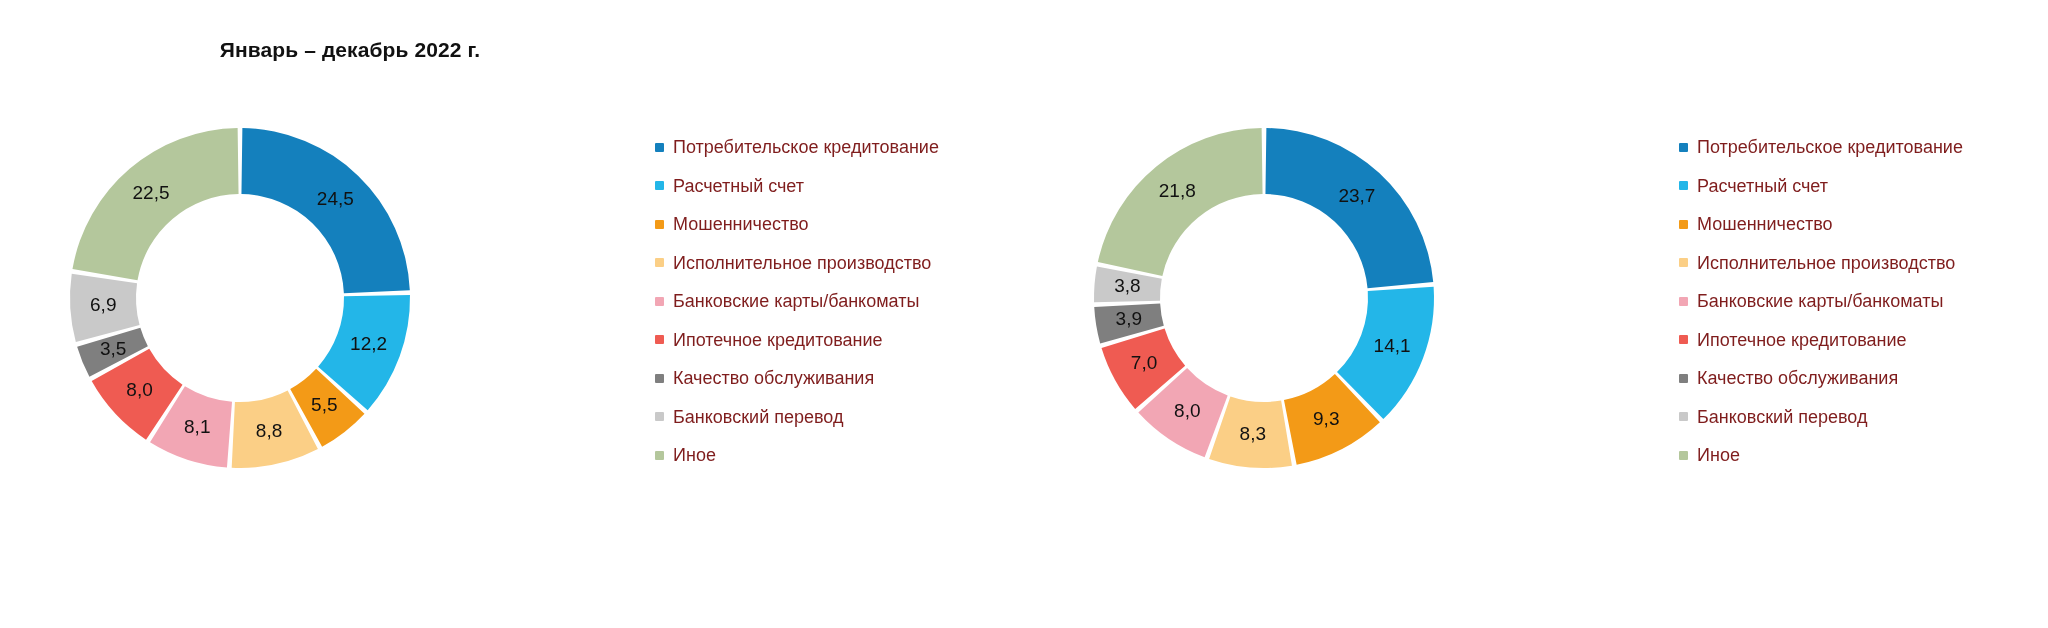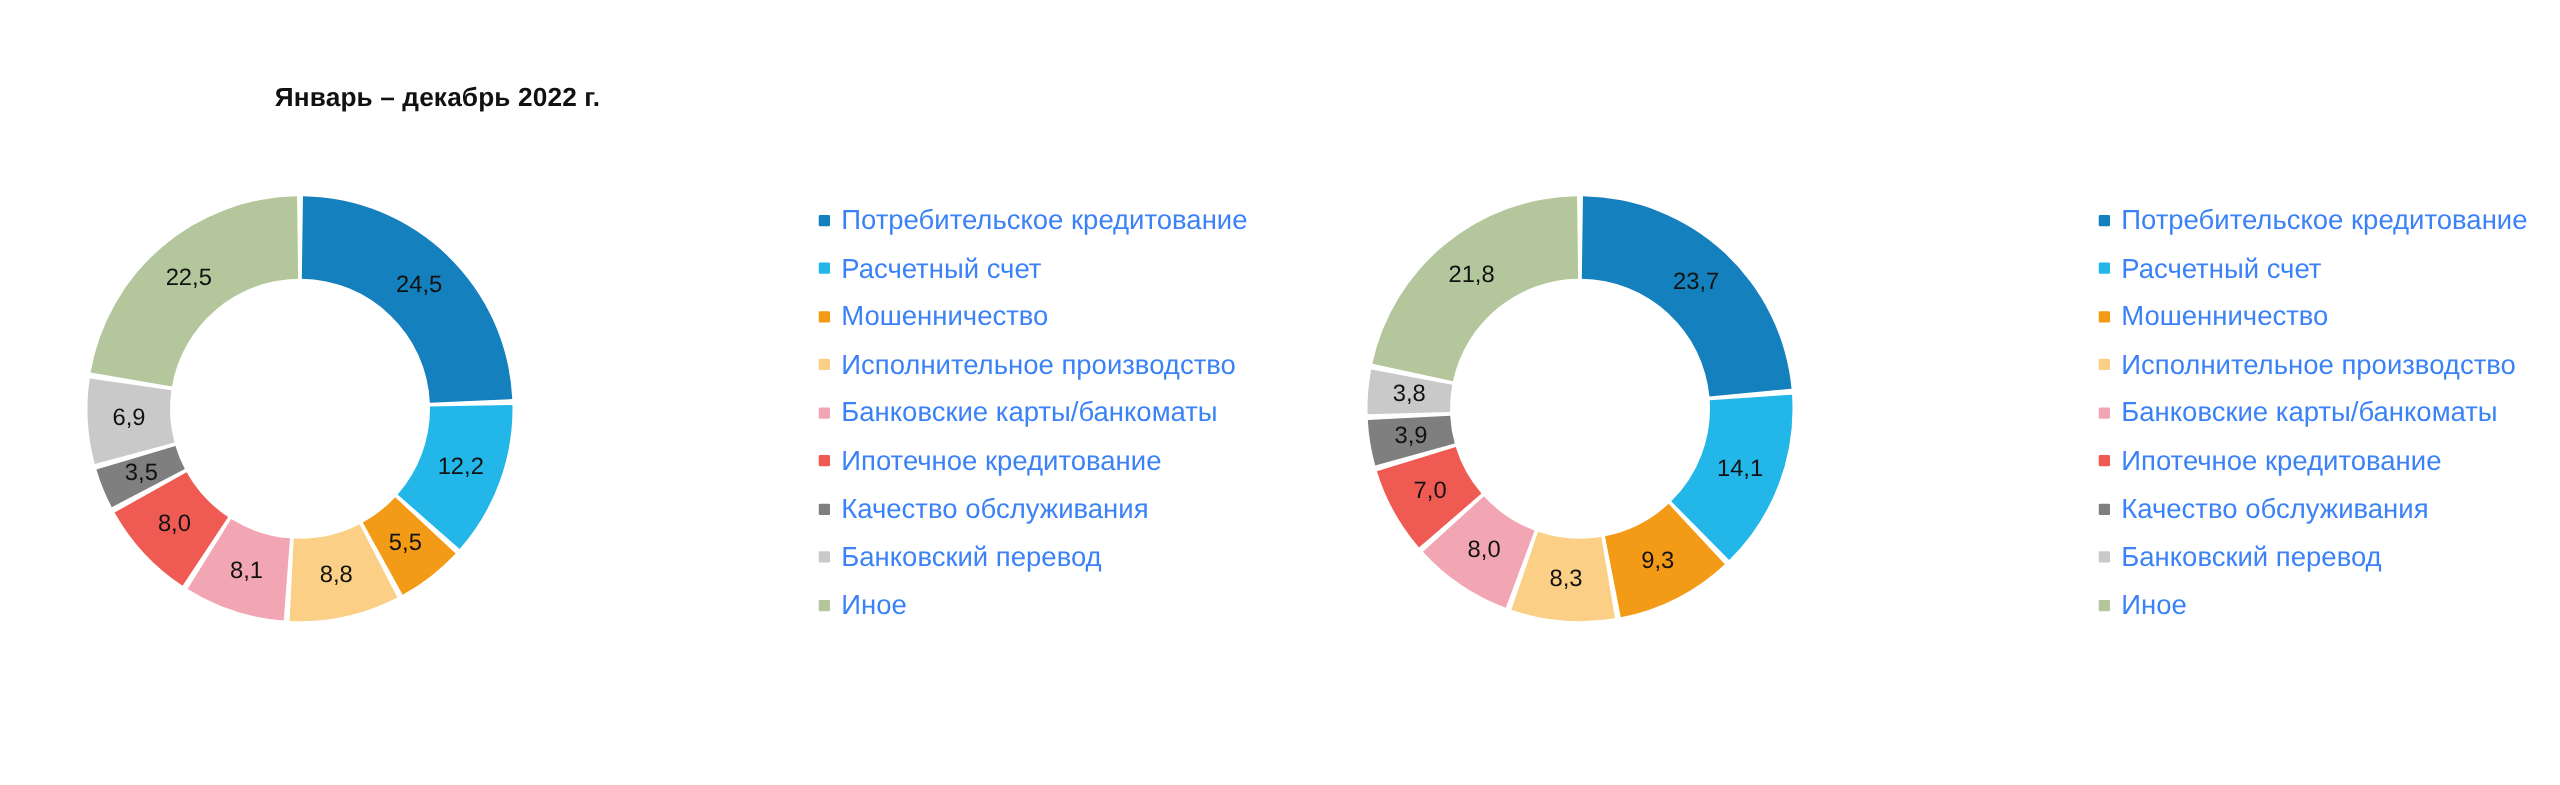--- a/index.html
+++ b/index.html
@@ -15,21 +15,20 @@
     color: #1a1a1a;
     overflow: hidden;
   }
   .board {
     width: 2048px;
     height: 448px;
     display: flex;
     flex-direction: row;
     align-items: flex-start;
     box-sizing: border-box;
-    margin-top: 29px;
   }
   .panel {
     width: 1024px;
     height: 628px;
     position: relative;
     box-sizing: border-box;
   }
   .panel-title {
     position: absolute;
     top: 38px;
@@ -73,22 +72,22 @@
     height: 38.5px;
   }
   .legend-swatch {
     width: 9px;
     height: 9px;
     flex: 0 0 9px;
     margin-right: 9px;
     border-radius: 1px;
   }
   .legend-label {
-    font-size: 22px;
-    color: #3b82f6;
+    font-size: 18px;
+    color: #7f1d1d;
     white-space: nowrap;
     line-height: 1;
   }
 </style>
 </head>
 <body>
 
 <div class="board">
 
   <div class="panel">

